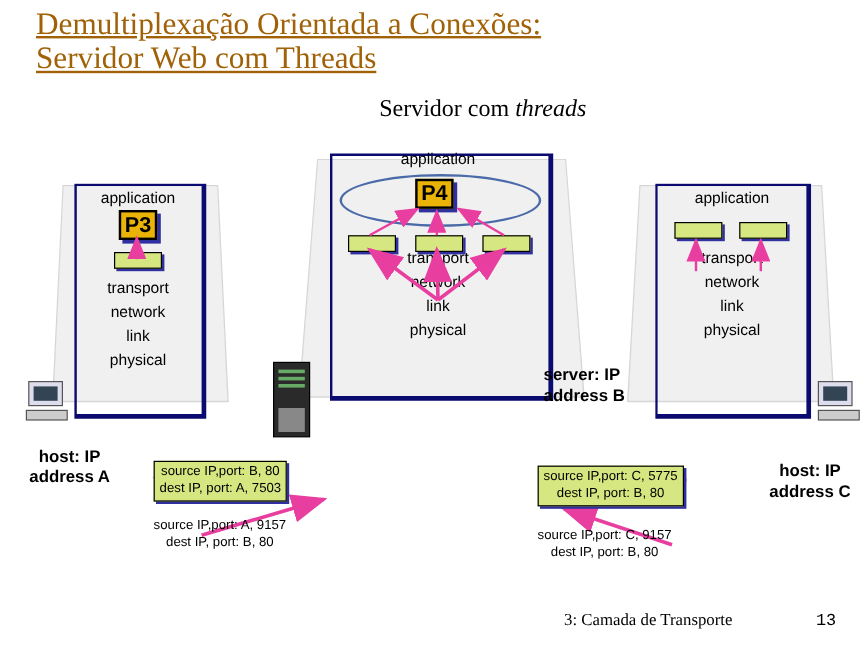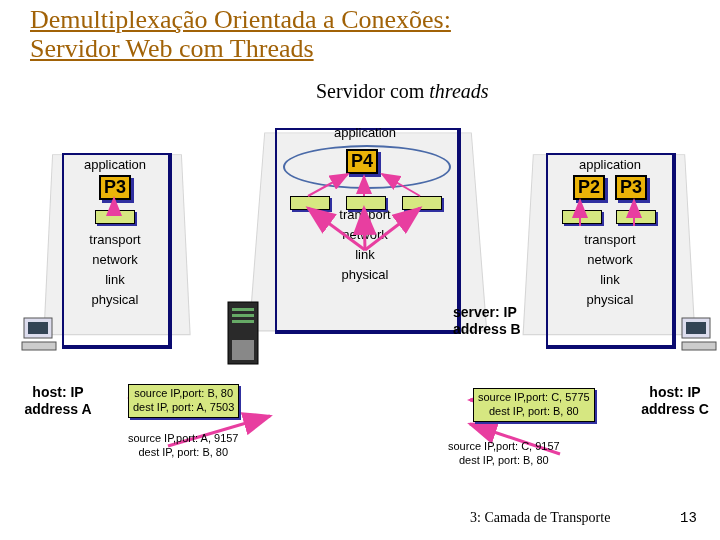--- a/index.html
+++ b/index.html
@@ -64,36 +64,32 @@
 <div class="layerstack" style="left:310px;top:205px;width:110px;">
   <div class="lbl">transport</div>
   <div class="lbl">network</div>
   <div class="lbl">link</div>
   <div class="lbl">physical</div>
 </div>
 
 <div class="bigbox" style="left:546px;top:153px;width:124px;height:190px;"></div>
 <div class="layerstack" style="left:550px;top:155px;width:120px;">
   <div class="lbl">application</div>
-  <div>
-    <span class="procbox">P2</span>
-    <span class="procbox" style="margin-left:6px;">P3</span>
-  </div>
   <div style="height:10px;"></div>
   <div style="position:relative;height:14px;">
     <div class="socket" style="left:12px;top:0;"></div>
     <div class="socket" style="left:66px;top:0;"></div>
   </div>
   <div class="lbl" style="margin-top:6px;">transport</div>
   <div class="lbl">network</div>
   <div class="lbl">link</div>
   <div class="lbl">physical</div>
 </div>
 
-<div class="hostlbl" style="left:18px;top:384px;width:80px;">host: IP address A</div>
+<div class="hostlbl" style="left:18px;top:372px;width:80px;">host: IP address A</div>
 <div class="servlbl" style="left:453px;top:304px;width:90px;">server: IP address B</div>
 <div class="hostlbl" style="left:640px;top:384px;width:70px;">host: IP address C</div>
 
 <svg class="pcimg" style="left:20px;top:314px;" width="44" height="44" viewBox="0 0 44 44">
       <rect x="4" y="4" width="28" height="20" fill="#dde" stroke="#555"></rect>
       <rect x="8" y="8" width="20" height="12" fill="#345"></rect>
       <rect x="2" y="28" width="34" height="8" fill="#ccc" stroke="#555"></rect>
     </svg>
 <svg class="pcimg" style="left:226px;top:300px;" width="34" height="68" viewBox="0 0 34 68">
       <rect x="2" y="2" width="30" height="62" fill="#2a2a2a" stroke="#000"></rect>
@@ -138,21 +134,21 @@
 </svg>
 
 <div class="pkt" style="left:128px;top:384px;">
   <span>source IP,port: B, 80</span><br>
   <span>dest IP, port: A, 7503</span>
 </div>
 <div class="small" style="left:128px;top:432px;">
   <span>source IP,port: A, 9157</span><br>
   <span>dest IP, port: B, 80</span>
 </div>
-<div class="pkt" style="left:473px;top:388px;">
+<div class="pkt" style="left:448px;top:388px;">
   <span>source IP,port: C, 5775</span><br>
   <span>dest IP, port: B, 80</span>
 </div>
 <div class="small" style="left:448px;top:440px;">
   <span>source IP,port: C, 9157</span><br>
   <span>dest IP, port: B, 80</span>
 </div>
 
 <div class="footer" style="left:470px;top:510px;">3: Camada de Transporte</div>
 <div class="pagenum" style="left:680px;top:510px;font-family:Liberation Mono, monospace;">13</div>

